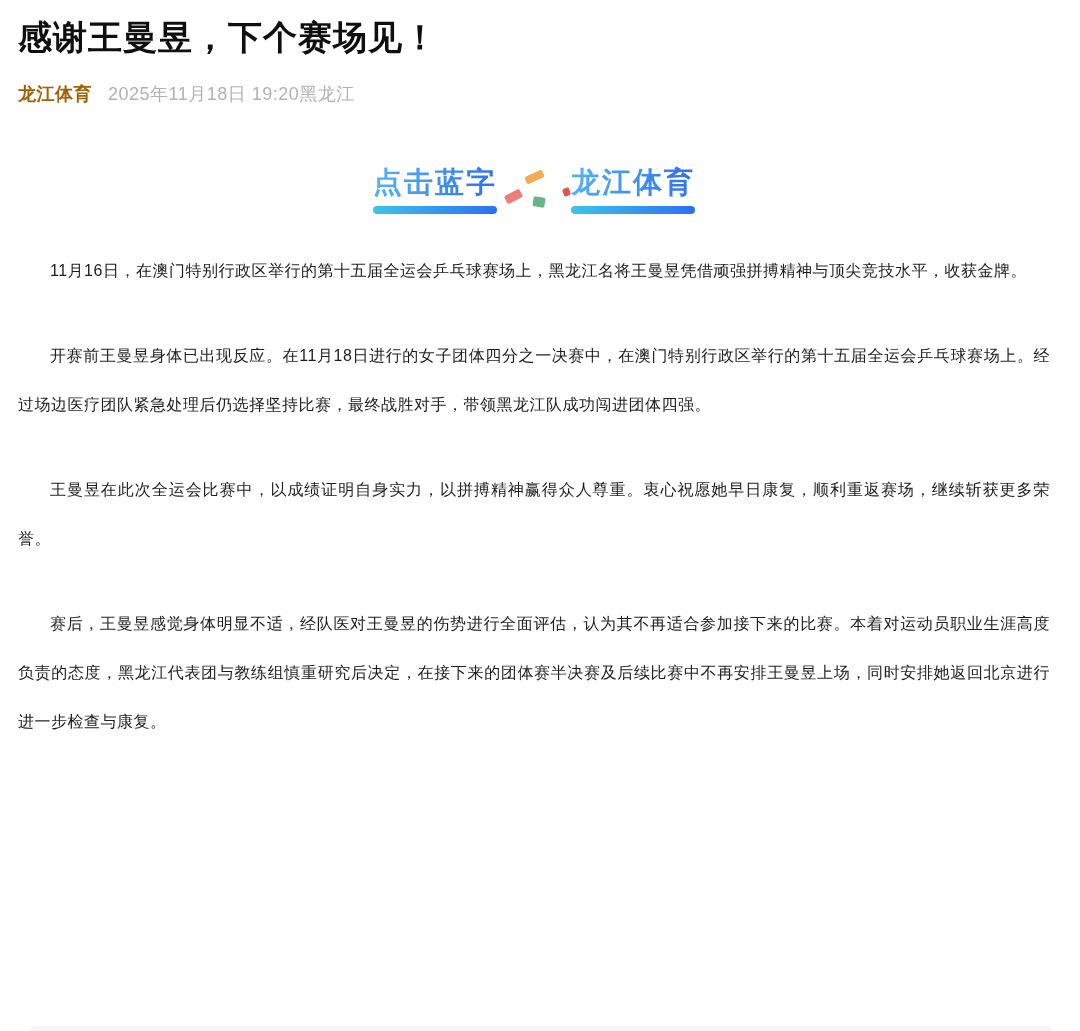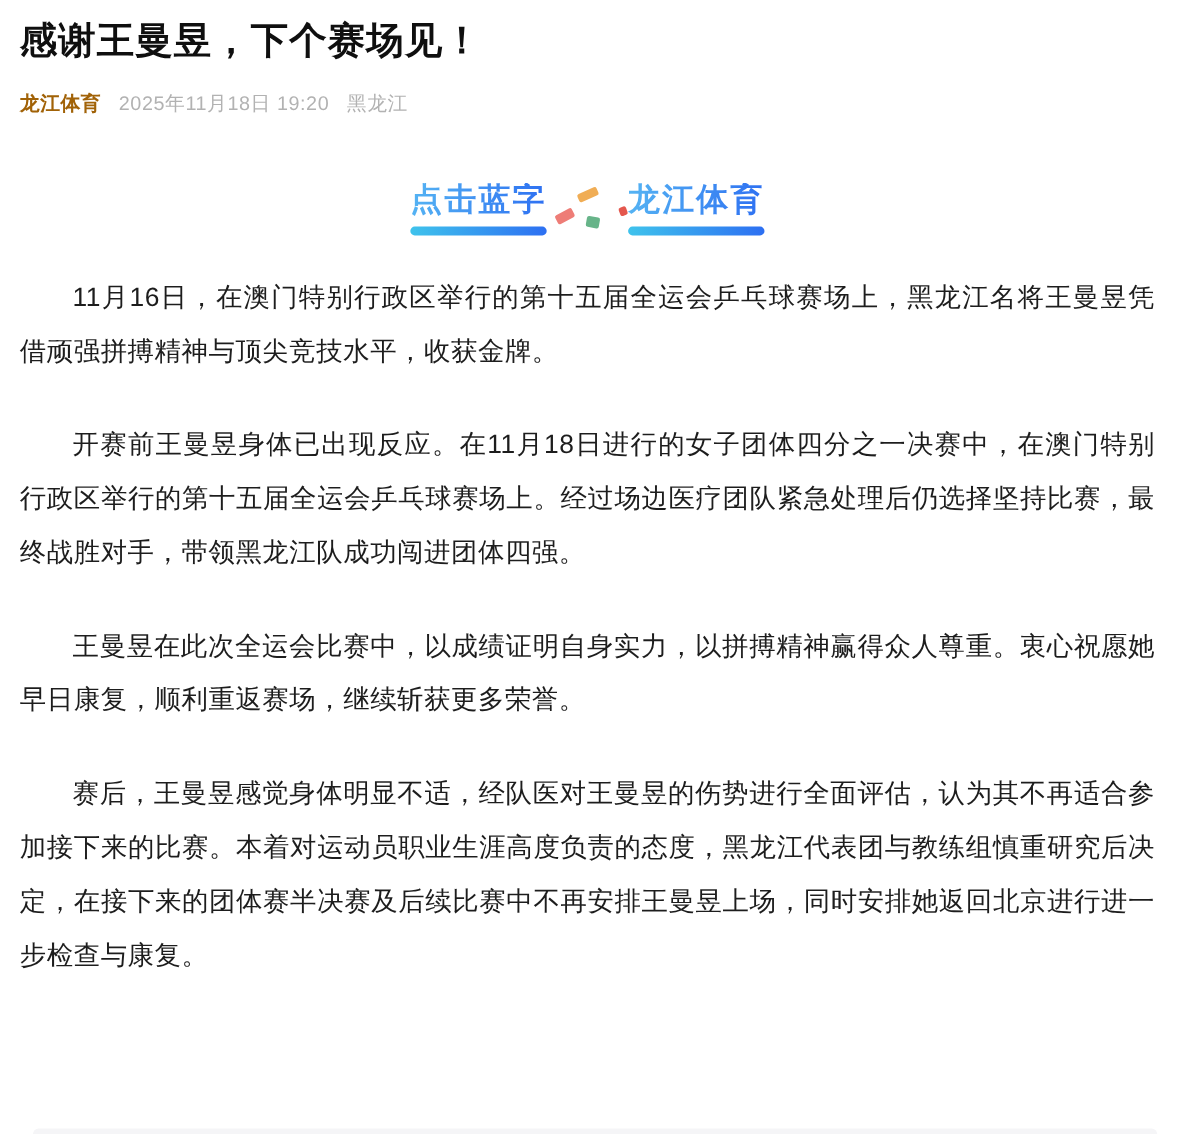--- a/index.html
+++ b/index.html
@@ -20,21 +20,21 @@
   }
 
   
   .meta {
     margin-top:20px;
     display:flex; align-items:center;
     font-size:18px; letter-spacing:0.5px;
   }
   .meta .author { color:#a16207; font-weight:700; cursor:pointer; }
   .meta .date { color:#b2b2b2; margin-left:16px; }
-  .meta .location { color:#b2b2b2; margin-left:16px; }
+  .meta .location { color:#b2b2b2; }
 
   
   .banner {
     margin-top:60px;
     display:flex; justify-content:center; align-items:flex-start;
   }
   .banner-item { display:flex; flex-direction:column; align-items:flex-start; cursor:pointer; }
   .banner-text {
     font-size:29px; font-weight:700; letter-spacing:2px; line-height:1.15;
     background:linear-gradient(94deg,#55b4f3 0%,#2d6ff2 100%);
@@ -50,21 +50,21 @@
   .confetti span { position:absolute; display:block; }
   .confetti .c-orange { top:7px;  left:26px; width:19px; height:8px; border-radius:2px; background:#f0ad55; transform:rotate(-24deg); }
   .confetti .c-pink   { top:26px; left:6px;  width:17px; height:9px; border-radius:2px; background:#ee7d77; transform:rotate(-28deg); }
   .confetti .c-green  { top:31px; left:34px; width:12px; height:10px; border-radius:2px; background:#67b489; transform:rotate(10deg); }
   .confetti .c-dot    { top:22px; left:64px; width:7px;  height:8px; border-radius:2px; background:#e4574d; transform:rotate(-20deg); }
 
   
   .content { margin-top:28px; }
   .content p {
     margin:0 0 36px 0;
-    font-size:24px; line-height:49px;
+    font-size:16px; line-height:49px;
     color:#1d1d1d;
     text-align:justify;
     text-indent:2em;
     letter-spacing:0.5px;
   }
 
   
   .next-card {
     position:absolute; left:30px; right:28px; bottom:0; height:5px;
     background:#f5f5f7;

